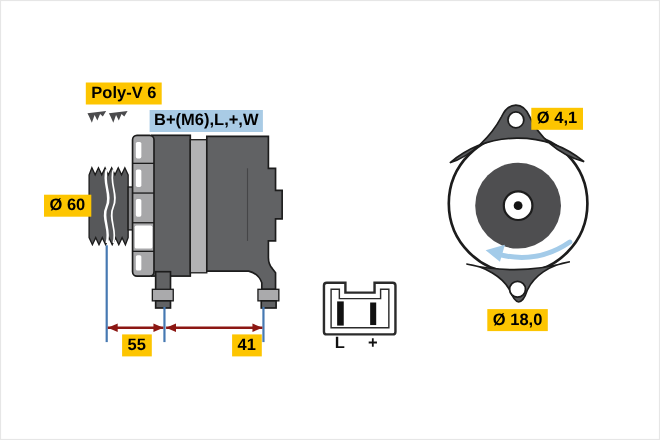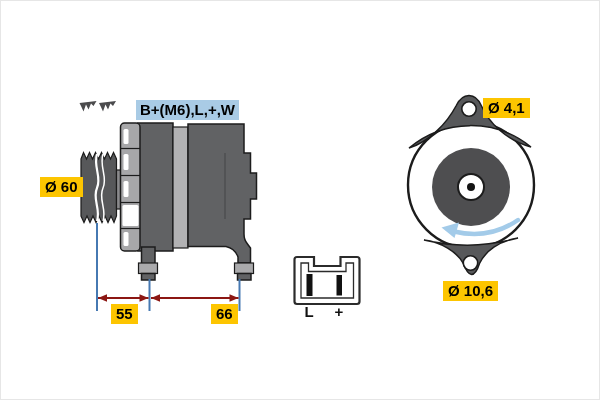--- a/index.html
+++ b/index.html
@@ -118,29 +118,30 @@
       <circle cx="470" cy="186" r="39" fill="var(--rotor-face-gray,#4E4E50)"></circle>
       <circle cx="470" cy="186" r="13" fill="#ffffff" stroke="#1c1c1c" stroke-width="2"></circle>
       <circle cx="470" cy="186" r="4" fill="#131313"></circle>
       <g>
         <path class="rot" d="M517 219 Q488 239 453 230.5"></path>
         <polygon class="rothead" points="440.5,226.5 458,221.5 453.5,237"></polygon>
       </g>
     </g>
   </svg>
 
+  <div class="tag" style="left:77px; top:74px;">Poly-V 6</div>
 
   <div class="tag tag-blue" style="left:135px; top:99px; padding:1px 4px;">B+(M6),L,+,W</div>
 
   <div class="tag" style="left:39px; top:176px;text-align:center;">Ø 60</div>
 
   <div class="tag" style="left:482px; top:97px;">Ø 4,1</div>
 
-  <div class="tag" style="left:442px; top:280px;">Ø 10,6</div>
+  <div class="tag" style="left:442px; top:280px;">Ø 18,0</div>
 
   <div class="tag" style="left:110px; top:303px;">55</div>
 
-  <div class="tag" style="left:210px; top:303px;">66</div>
+  <div class="tag" style="left:210px; top:303px;">41</div>
 
   <div class="pin-label" style="left:299px; top:303px;">L</div>
 
   <div class="pin-label" style="left:329px; top:303px;">+</div>
 </div>
 
 </body></html>

